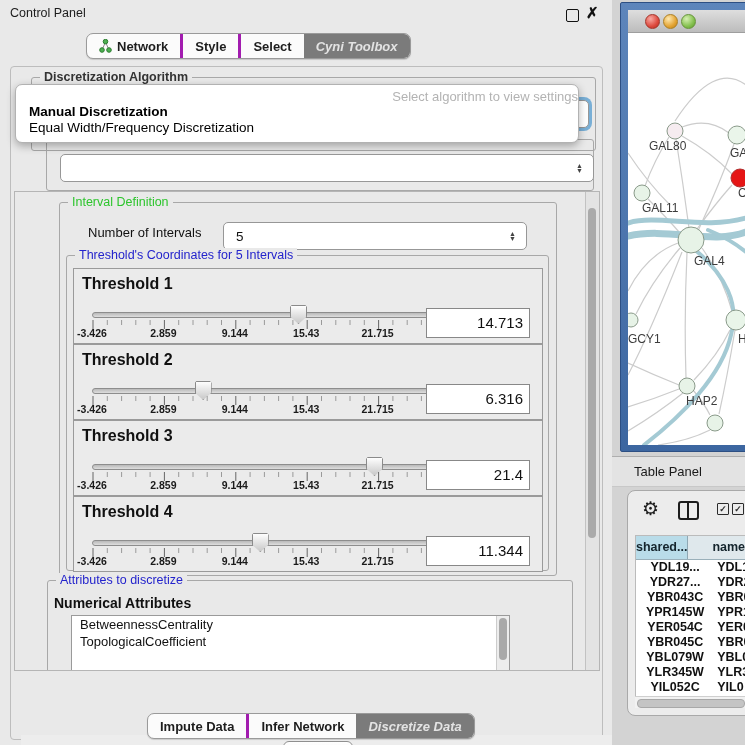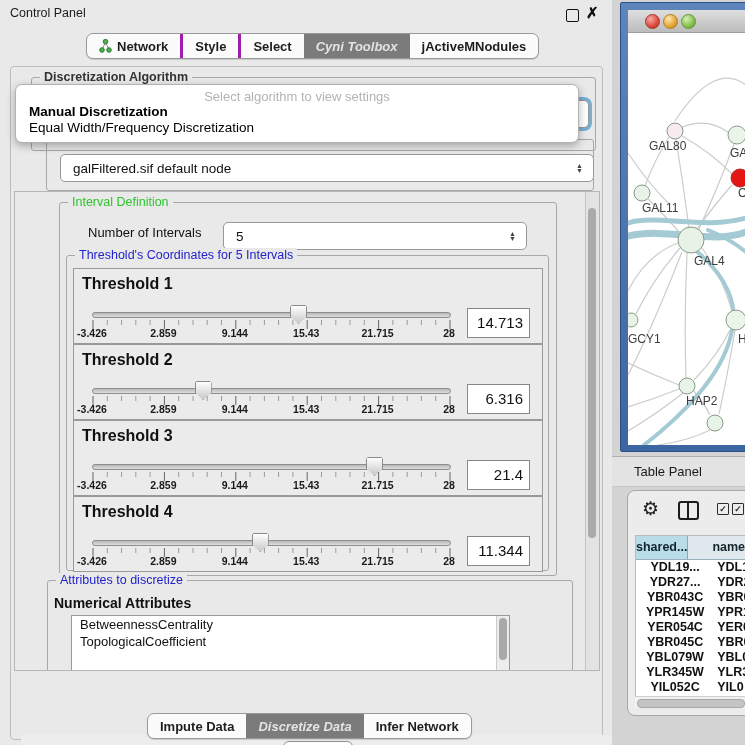--- a/index.html
+++ b/index.html
@@ -23,41 +23,41 @@
   .gtitle{position:absolute;top:-8px;left:8px;background:#e9e9e9;padding:0 4px;font-size:12.5px;white-space:nowrap;}
   .gtitle.dark{color:#333;font-weight:600;}
   .gtitle.green{color:#2dc52d;}
   .gtitle.blue{color:#2323cc;}
   .combo{position:absolute;background:#fff;border:1px solid #979797;border-radius:5px;font-size:13.5px;color:#111;display:flex;align-items:center;padding-left:12px;}
   .spinner{position:absolute;right:10px;top:50%;transform:translateY(-50%);display:flex;flex-direction:column;line-height:5px;font-size:7px;color:#444;}
   #disc-group{left:20px;top:10px;width:563px;height:72px;}
   #disc-combo{left:15px;top:22px;width:528px;height:26px;box-shadow:0 0 0 3px #79afd6;}
   
   #popup{left:15px;top:84px;width:562px;height:57px;background:#fff;border:1px solid #b2b2b2;border-radius:7px;box-shadow:0 3px 8px rgba(0,0,0,.3);z-index:20;}
-  #popup-hint{position:absolute;left:0;right:0;top:4px;text-align:center;font-size:13px;color:#b3b3b3;}
+  #popup-hint{position:absolute;left:0;right:0;top:4px;text-align:right;font-size:13px;color:#b3b3b3;}
   .popup-opt{position:absolute;left:13px;font-size:13.5px;color:#000;white-space:nowrap;}
   #popup-opt-0{top:19px;font-weight:bold;}
   #popup-opt-1{top:35px;}
   #td-group{left:35px;top:72px;width:546px;height:50px;}
   #td-combo{left:13px;top:14px;width:520px;height:26px;}
   
   #viewport{left:3px;top:124px;width:584px;height:478px;border:1px solid #b5b5b5;background:#e9e9e9;overflow:hidden;}
   #vscroll{position:absolute;right:0;top:0;width:13px;height:478px;background:#e3e3e3;border-left:1px solid #c2c2c2;}
   #vscroll .thumb{position:absolute;left:2px;top:16px;width:8px;height:330px;background:#aaa;border-radius:5px;}
   #int-group{left:44px;top:10px;width:496px;height:372px;}
   #num-label{position:absolute;left:28px;top:22px;font-size:13px;font-weight:normal;color:#111;}
   #num-combo{left:163px;top:19px;width:290px;height:26px;}
   #thr-group{left:6px;top:52px;width:481px;height:314px;}
   .thr-panel{position:absolute;left:6px;width:468px;height:74px;background:#ebebeb;border:1px solid #9a9a9a;}
   .thr-label{position:absolute;left:8px;top:6px;font-size:16px;font-weight:bold;color:#111;}
   .thr-track{position:absolute;left:18px;top:43px;width:357px;height:4px;border:1px solid #8d8d8d;border-radius:3px;background:linear-gradient(#b9b9b9,#dedede);}
   .thr-handle{position:absolute;top:36px;width:15px;height:17px;background:linear-gradient(#fefefe,#c9c9c9);border:1px solid #8a8a8a;clip-path:polygon(50% 100%,0 60%,0 10%,10% 0,90% 0,100% 10%,100% 60%);}
   .thr-ticks{position:absolute;left:18px;top:51px;}
   .thr-ticklabel{position:absolute;top:58px;width:50px;text-align:center;font-size:10.5px;font-weight:600;color:#1a1a1a;}
-  .thr-value{position:absolute;right:12px;top:39px;width:55px;height:28px;background:#fff;border:1px solid #888;font-size:15px;color:#111;text-align:right;line-height:28px;padding-right:6px;}
+  .thr-value{position:absolute;right:12px;top:39px;width:55px;height:28px;background:#fff;border:1px solid #888;font-size:15px;color:#111;text-align:right;line-height:28px;padding-right:6px;padding-left:41px;}
   #attr-group{left:32px;top:388px;width:524px;height:120px;}
   #attr-label{position:absolute;left:6px;top:14px;font-size:14px;font-weight:bold;color:#111;}
   #attr-list{position:absolute;left:23px;top:34px;width:437px;height:80px;background:#fff;border:1px solid #9a9a9a;overflow:hidden;}
   .attr-item{font-size:13px;color:#111;padding:1px 0 1px 8px;white-space:nowrap;}
   #attr-scroll{position:absolute;right:0;top:0;width:12px;height:100%;background:#ededed;border-left:1px solid #ccc;}
   #attr-scroll .thumb{position:absolute;left:2px;top:2px;width:8px;height:42px;background:#a9a9a9;border-radius:4px;}
   #apply-row{left:10px;top:668px;width:591px;height:32px;background:#ededed;}
   #apply-btn{left:272px;top:674px;width:68px;height:23px;background:linear-gradient(#ffffff,#e4e4e4);border:1px solid #8f8f8f;border-radius:6px;font-size:14px;color:#111;text-align:center;line-height:22px;}
   
   #right{left:612px;top:0;width:133px;height:745px;background:#d3d3d3;}
@@ -111,40 +111,36 @@
       </div>
       <div class="tab">
         <span>Style</span>
       </div>
       <div class="tab">
         <span>Select</span>
       </div>
       <div class="tab sel">
         <span>Cyni Toolbox</span>
       </div>
-      <div class="tab">
-        <span>jActiveMNodules</span>
-      </div>
     </div>
 
   <div class="abs" id="cp-outer">
     <div class="group" id="disc-group">
       <span class="gtitle dark">Discretization Algorithm</span>
       <div class="combo" id="disc-combo">
           <span class="spinner">
             <span>▲</span>
             <span>▼</span>
           </span>
         </div>
     </div>
 
     <div class="group" id="td-group">
       <span class="gtitle" style="color:#222">Table Data</span>
       <div class="combo" id="td-combo">
-        <span>galFiltered.sif default node</span>
         <span class="spinner">
             <span>▲</span>
             <span>▼</span>
           </span>
       </div>
     </div>
 
     <div class="abs" id="viewport">
       <div class="group" id="int-group">
         <span class="gtitle green">Interval Definition</span>
@@ -342,25 +338,25 @@
 
     <div class="abs" id="apply-row"></div>
     <div class="abs" id="apply-btn">Apply</div>
 
   </div>
 
   <div class="abs tabbar" id="bottom-tabbar">
       <div class="tab">
         <span>Impute Data</span>
       </div>
+      <div class="tab">
+        <span>Infer Network</span>
+      </div>
       <div class="tab sel">
         <span>Discretize Data</span>
-      </div>
-      <div class="tab">
-        <span>Infer Network</span>
       </div>
     </div>
 
   <div class="abs" id="popup">
     <div id="popup-hint">Select algorithm to view settings</div>
     <div class="popup-opt" id="popup-opt-0">Manual Discretization</div>
     <div class="popup-opt" id="popup-opt-1">Equal Width/Frequency Discretization</div>
   </div>
 </div>
 

